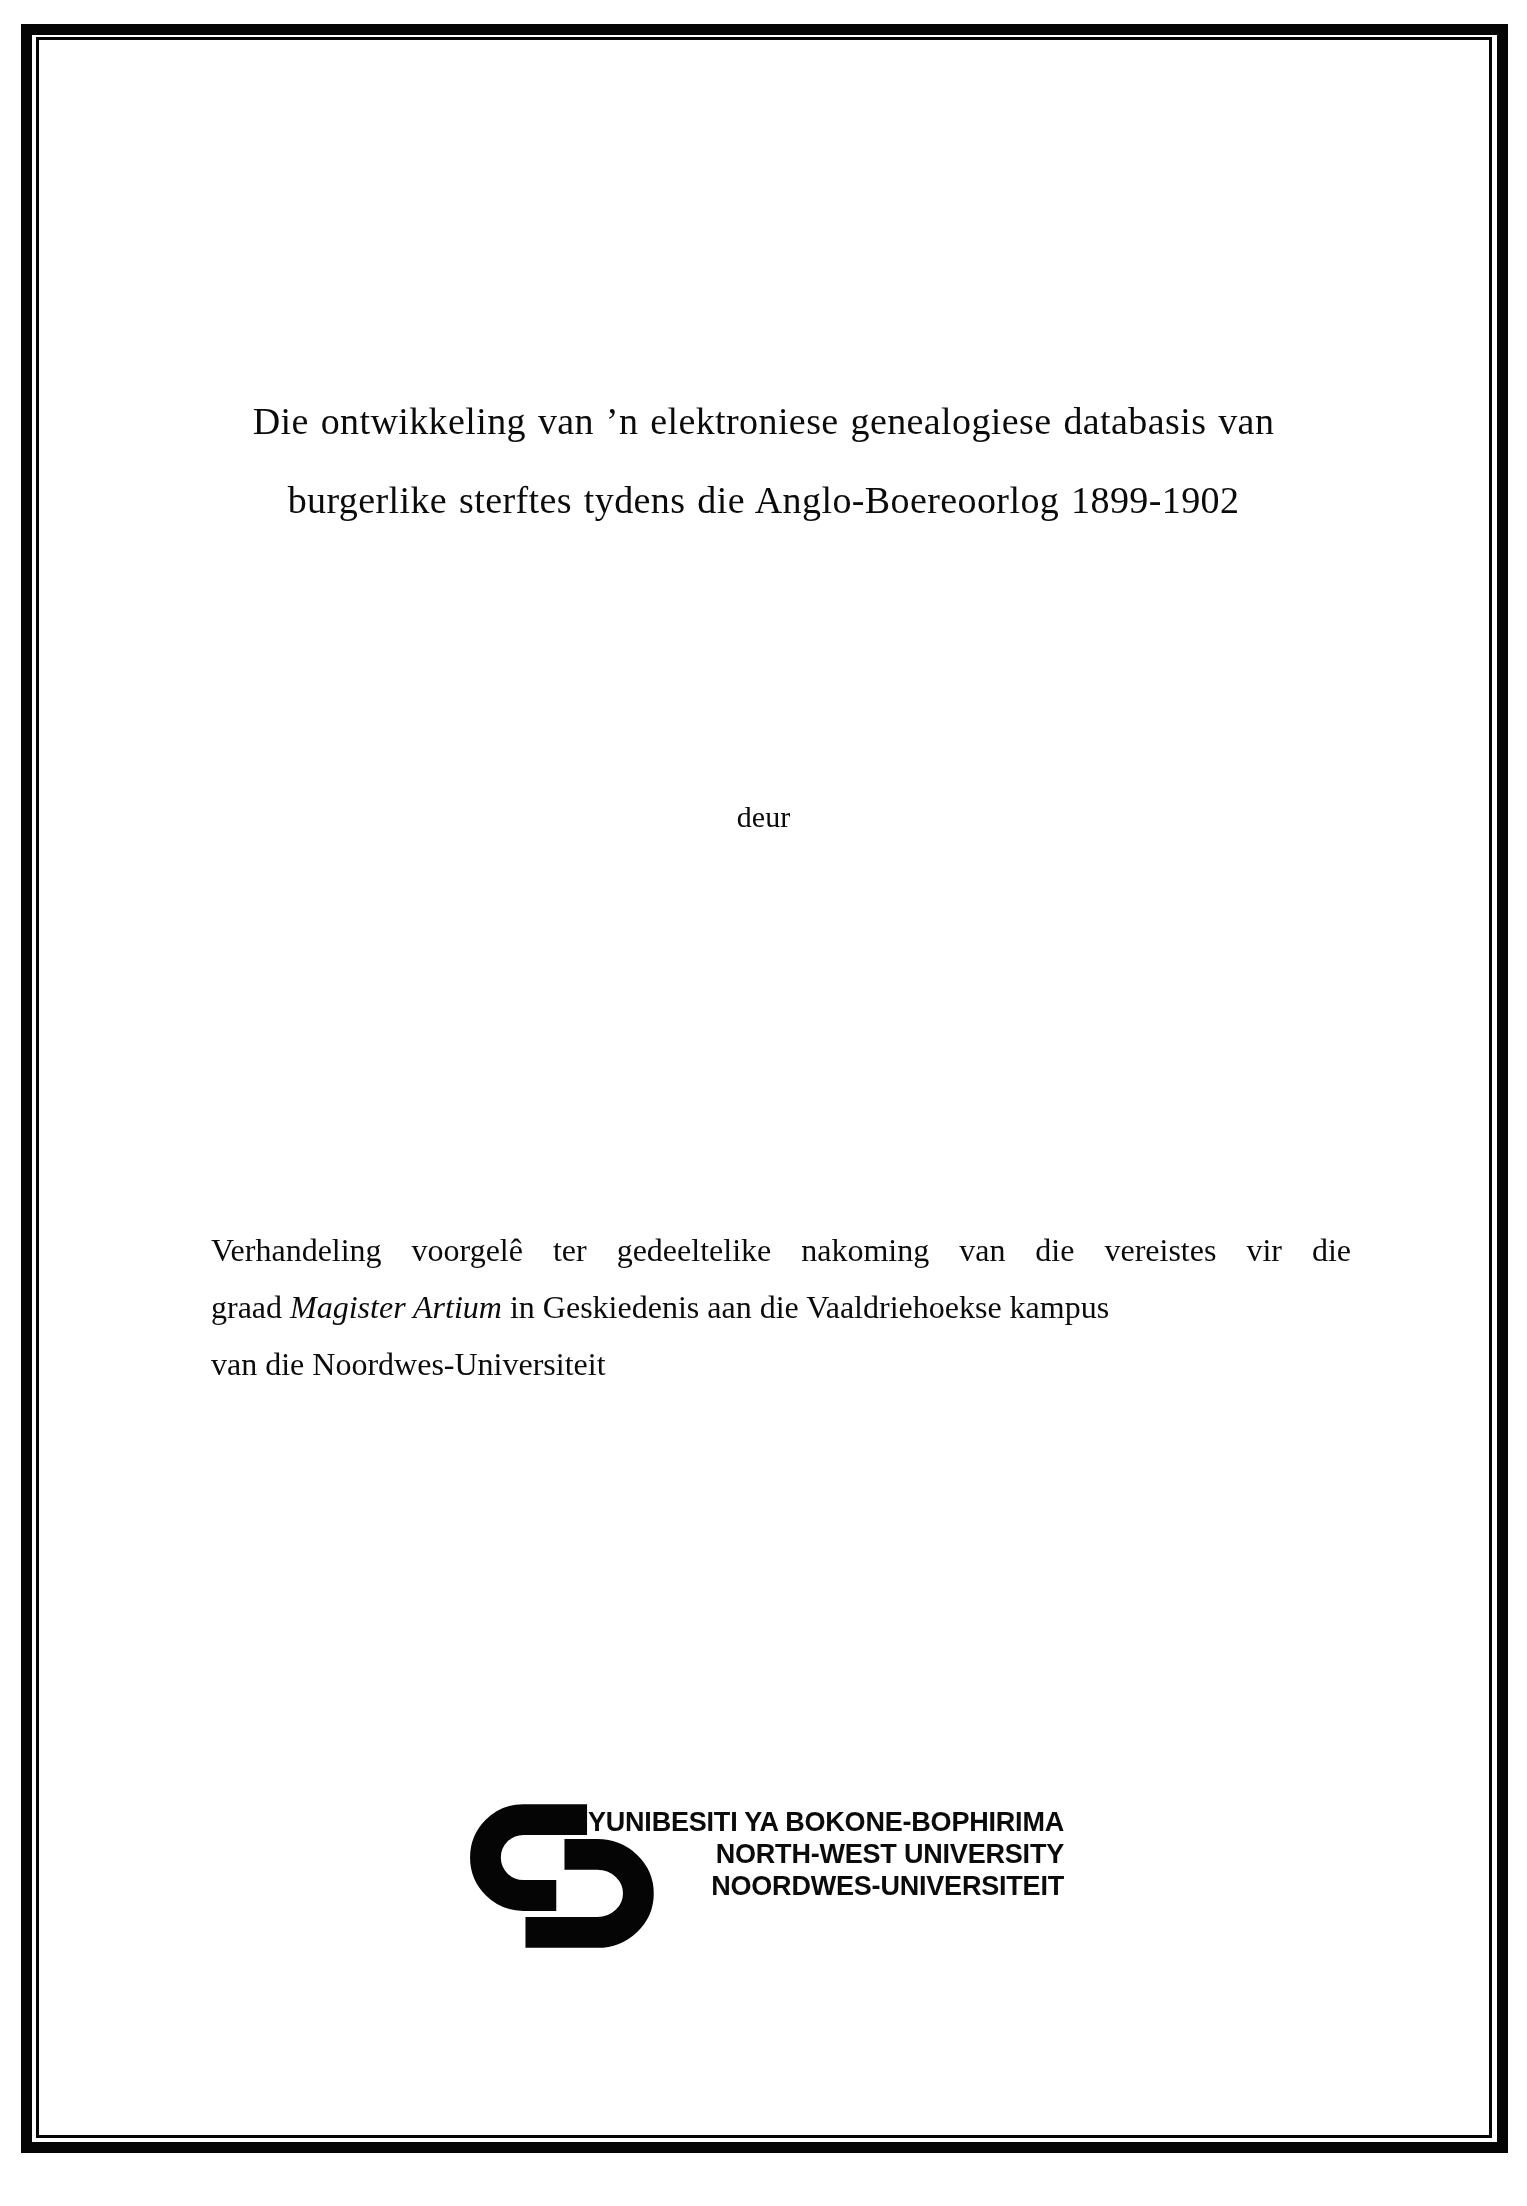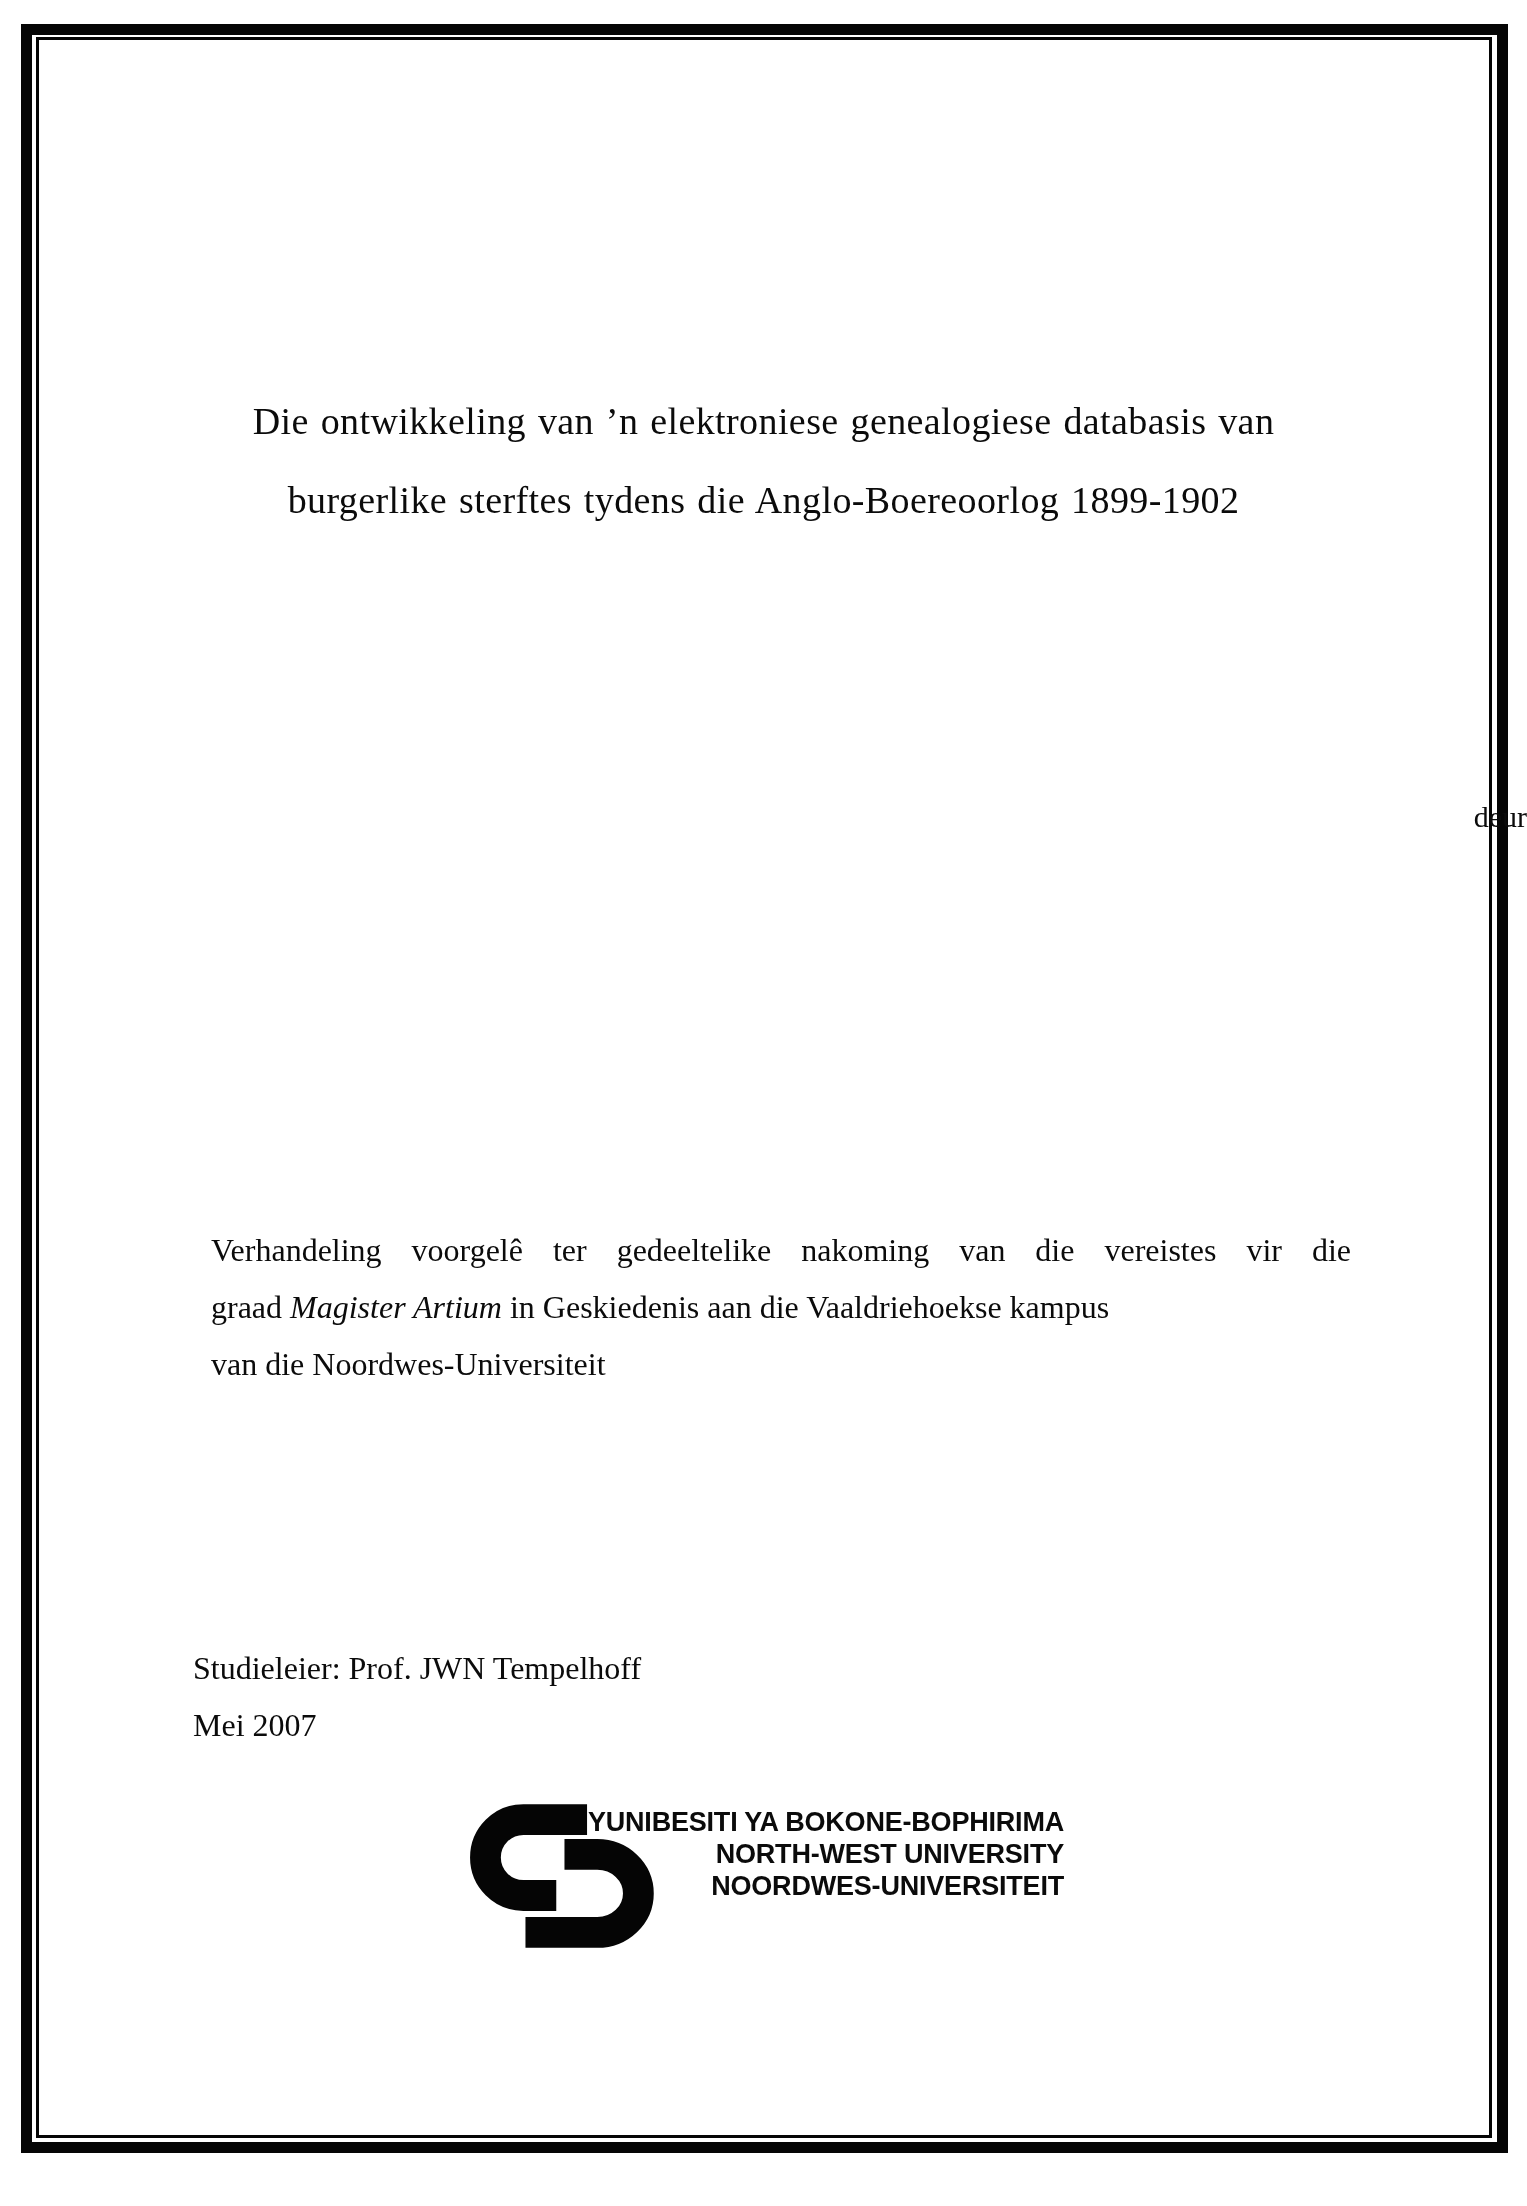--- a/index.html
+++ b/index.html
@@ -36,21 +36,21 @@
     font-size: 38px;
     line-height: 79px;
     letter-spacing: 0.4px;
     word-spacing: 2px;
   }
 
   .byline {
     position: absolute;
     left: 0; right: 0;
     top: 800px;
-    text-align: right;
+    text-align: center;
     font-size: 30px;
   }
 
   .author {
     position: absolute;
     left: 0; right: 0;
     top: 952px;
     text-align: center;
     font-size: 35px;
     letter-spacing: 0.3px;
@@ -122,24 +122,20 @@
 
   <div class="byline">deur</div>
 
 
   <div class="statement">
     <div class="just">Verhandeling voorgelê ter gedeeltelike nakoming van die vereistes vir die</div>
     <div><span>graad </span><em>Magister Artium</em><span> in Geskiedenis aan die Vaaldriehoekse kampus</span></div>
     <div>van die Noordwes-Universiteit</div>
   </div>
 
-  <div class="supervisor-block">
-    <div>Studieleier: Prof. JWN Tempelhoff</div>
-    <div>Mei 2007</div>
-  </div>
 
   <div class="logo">
     <svg class="logo-mark" viewBox="0 0 190 142" xmlns="http://www.w3.org/2000/svg" aria-hidden="true">
 
       <path d="M 116 16 L 54 16 A 37 37 0 0 0 54 90 L 86 90" fill="none" stroke="#050505" stroke-width="30" stroke-linecap="butt"></path>
 
       <path d="M 56 126 L 126 126 A 40 38 0 0 0 126 50 L 94 50" fill="none" stroke="#ffffff" stroke-width="38" stroke-linecap="butt"></path>
       <path d="M 56 126 L 126 126 A 40 38 0 0 0 126 50 L 94 50" fill="none" stroke="#050505" stroke-width="30" stroke-linecap="butt"></path>
     </svg>
     <div class="logo-text">

